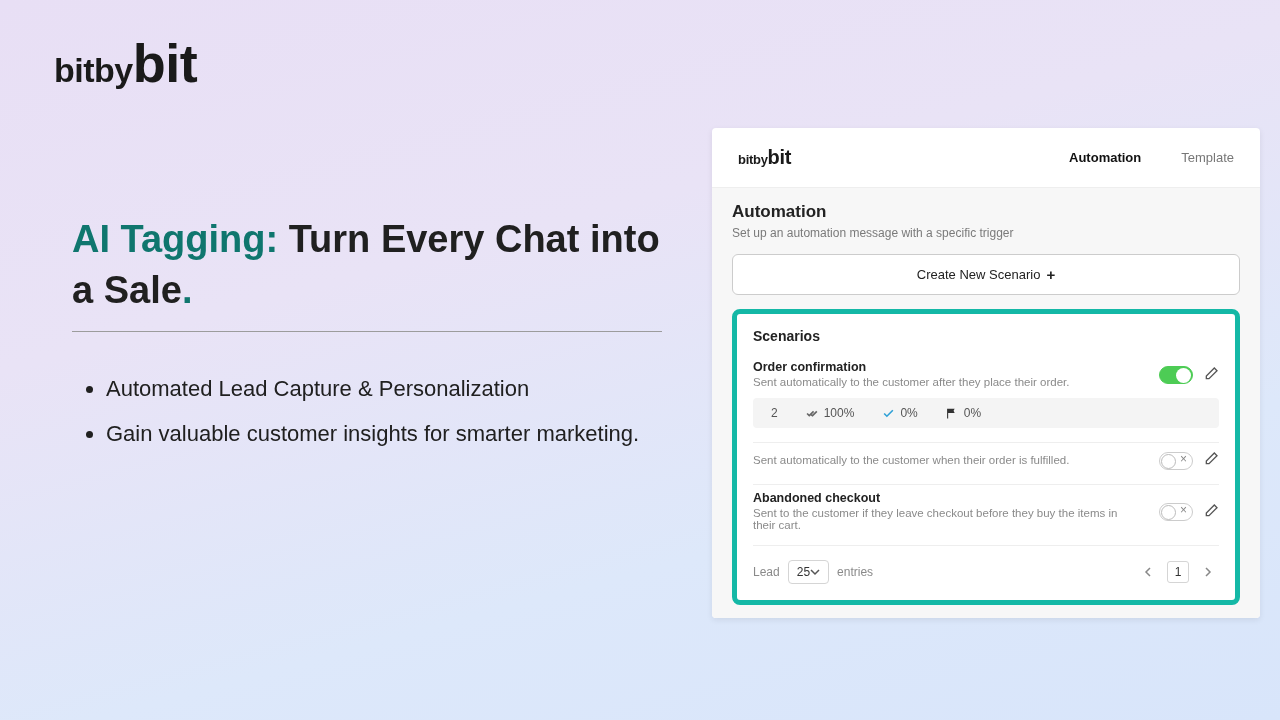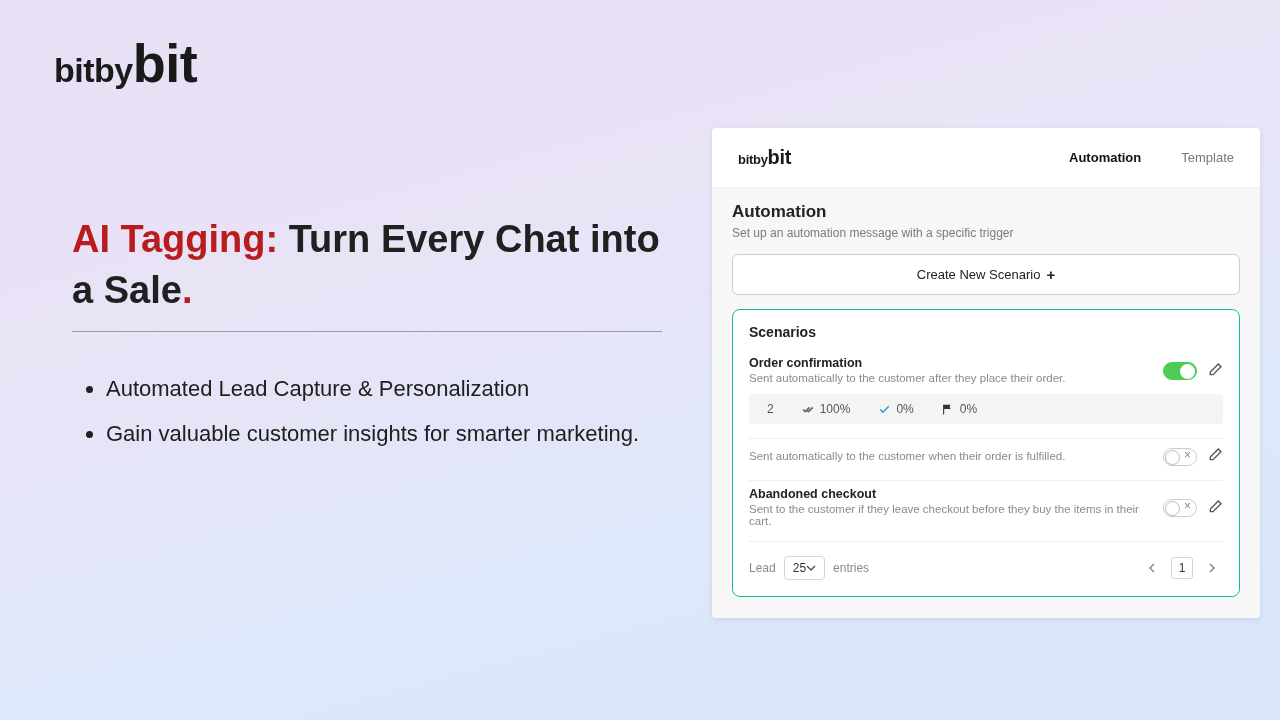--- a/index.html
+++ b/index.html
@@ -36,21 +36,21 @@
     width: 590px;
   }
   .headline {
     font-size: 38px;
     font-weight: 700;
     line-height: 1.35;
     color: #202020;
     padding-bottom: 14px;
     border-bottom: 1px solid #9c9c9c;
   }
-  .headline .accent { color: #b91c1c; }
+  .headline .accent { color: #0f766e; }
   .bullets {
     list-style: disc;
     padding-left: 34px;
     margin-top: 34px;
   }
   .bullets li {
     font-size: 22px;
     line-height: 2.05;
     color: #202020;
   }
@@ -101,21 +101,21 @@
     display:flex;
     align-items:flex-start;
     justify-content:center;
     gap:6px;
     margin-bottom:14px;
   }
   .create-btn .plus { font-size:15px; font-weight:600; line-height: 1; }
 
   .card {
     background:#fff;
-    border:1px solid #14b8a6;
+    border:5px solid #14b8a6;
     border-radius:8px;
     padding:14px 16px 0 16px;
   }
   .card-title { font-size:14px; font-weight:600; color:#222; margin-bottom:10px;}
 
   .scenario {
     padding: 6px 0 14px 0;
     border-bottom:1px solid #eee;
     position:relative;
   }

